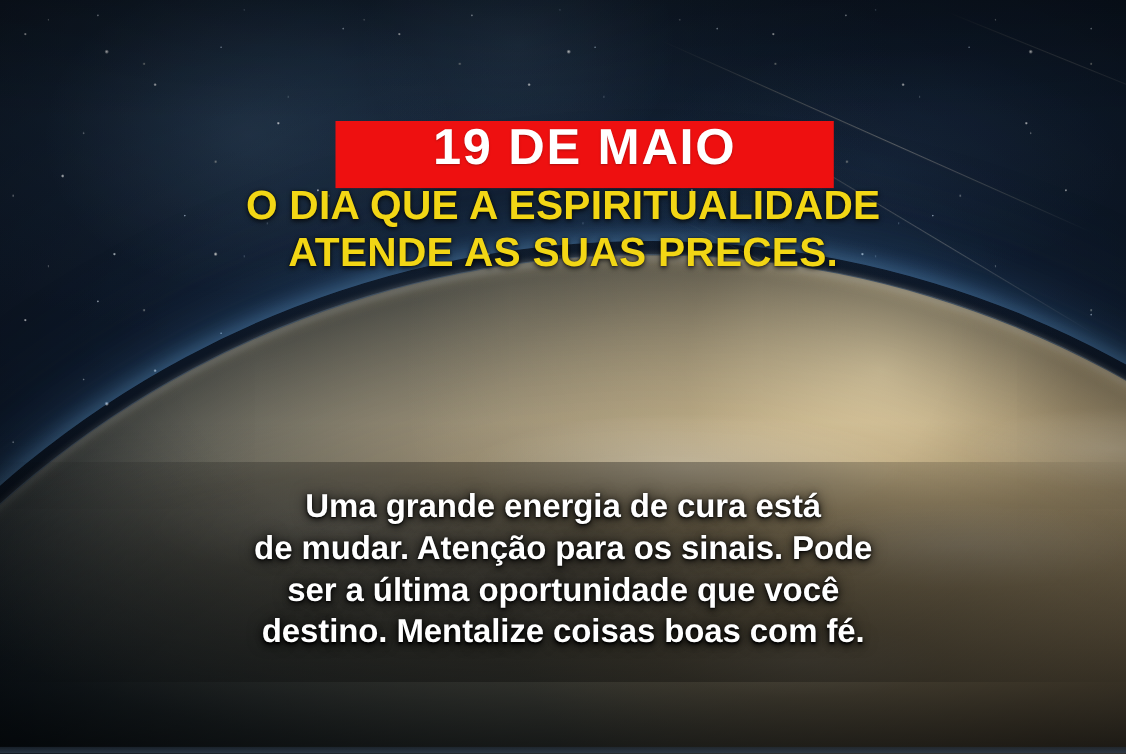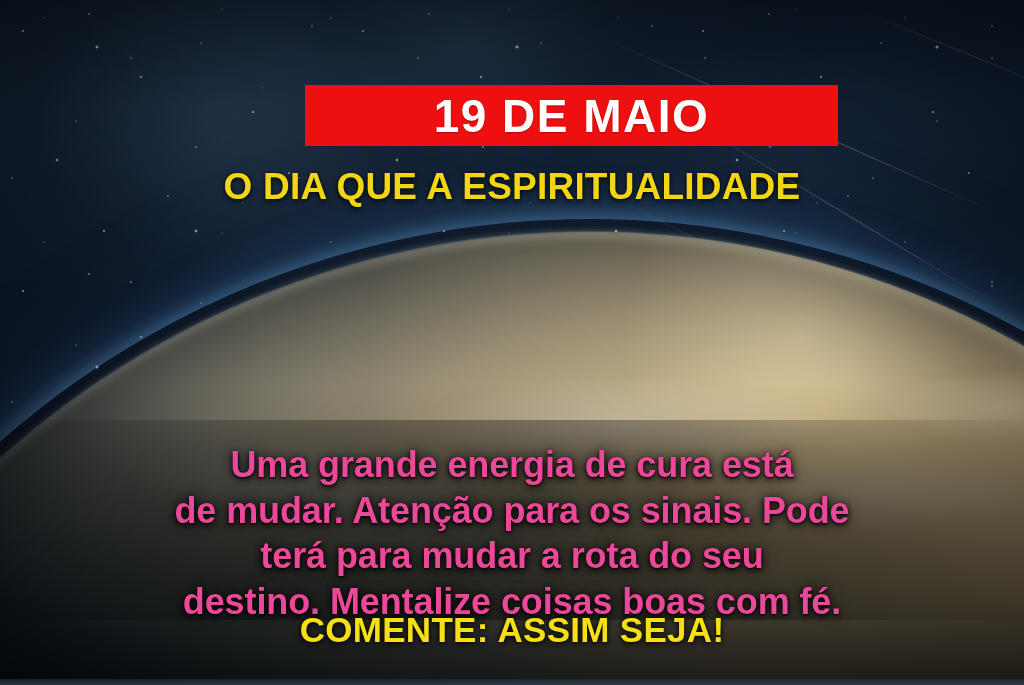--- a/index.html
+++ b/index.html
@@ -209,26 +209,25 @@
   
   .content {
     position: absolute;
     inset: 0;
     z-index: 10;
   }
 
   .date-banner {
     position: absolute;
     left: 305px;
-    top: 85px;
-    width: 533px;
+    top: 110px;
+    width: 453px;
     height: 61px;
     background: #ee1010;
     display: flex;
-    align-items: center;
     justify-content: center;
   }
   .date-banner-text {
     color: #ffffff;
     font-size: 46px;
     font-weight: 700;
     letter-spacing: 1.5px;
     line-height: 1;
     white-space: nowrap;
     text-shadow: 0 1px 2px rgba(0,0,0,.28);
@@ -247,22 +246,22 @@
     text-shadow: 0 2px 5px rgba(0,0,0,.75), 0 0 2px rgba(0,0,0,.6);
     padding: 0 24px;
   }
   .headline span { display: block; }
 
   .body-copy {
     position: absolute;
     left: 0; right: 0;
     top: 442px;
     text-align: center;
-    color: #ec4899;
-    font-size: 36px;
+    color: #ffffff;
+    font-size: 30px;
     font-weight: 700;
     line-height: 1.27;
     letter-spacing: -.1px;
     padding: 0 58px;
     text-shadow:
       0 2px 6px rgba(0,0,0,.85),
       0 0 14px rgba(0,0,0,.7),
       0 1px 2px rgba(0,0,0,.9);
   }
   .body-copy span { display: block; }
@@ -310,25 +309,25 @@
   <div class="bottom-strip"></div>
 
   <div class="content">
 
     <div class="date-banner">
       <div class="date-banner-text">19 DE MAIO</div>
     </div>
 
     <div class="headline">
       <span>O DIA QUE A ESPIRITUALIDADE</span>
+      <span>ATENDE AS SUAS PRECES.</span>
     </div>
 
     <div class="body-copy">
       <span>Uma grande energia de cura está</span>
       <span>de mudar. Atenção para os sinais. Pode</span>
-      <span>terá para mudar a rota do seu</span>
+      <span>ser a última oportunidade que você</span>
       <span>destino. Mentalize coisas boas com fé.</span>
     </div>
 
-    <div class="cta">COMENTE: ASSIM SEJA!</div>
 
   </div>
 </div>
 
 </body></html>

